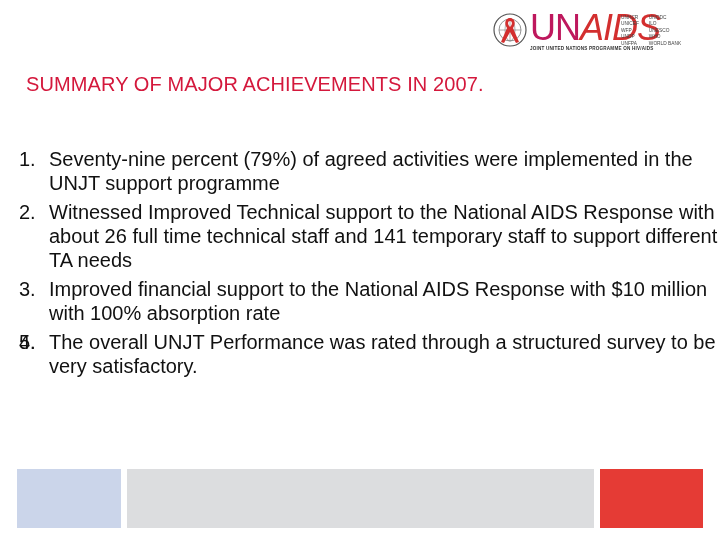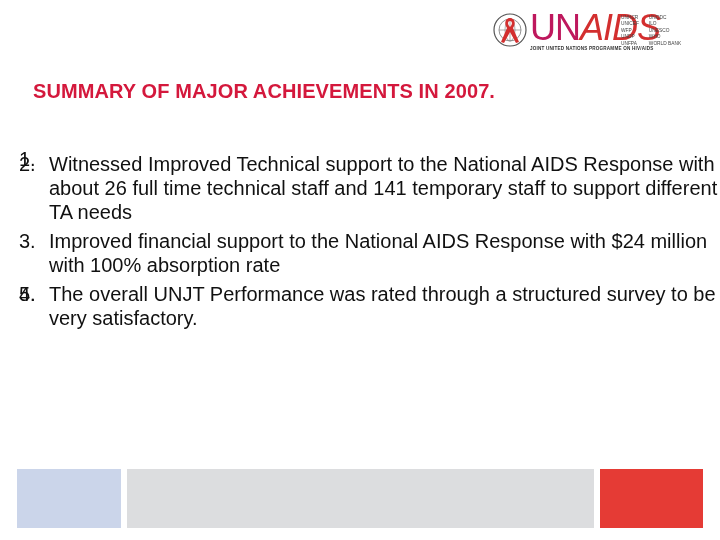--- a/index.html
+++ b/index.html
@@ -13,22 +13,22 @@
               letter-spacing: -1px; line-height: 36px; }
   .wordmark .un { color: #be185d; }
   .wordmark .aids { color: #d32f2f; font-style: italic; }
   .subline { position: absolute; left: 38px; top: 36px; font-size: 4.6px; color: #333;
              letter-spacing: 0.2px; white-space: nowrap; font-weight: bold; }
   .sponsors { position: absolute; left: 129px; top: 5px; display: flex; gap: 10px; }
   .sponsor-col { display: flex; flex-direction: column; }
   .sponsor-col span { font-size: 4.8px; line-height: 6.4px; color: #444; white-space: nowrap; }
 
   
-  .title { position: absolute; left: 25px; top: 72px; margin: 8px;
-           font-size: 20px; font-weight: bold; color: #d4183c; letter-spacing: 0.1px; }
+  .title { position: absolute; left: 25px; top: 72px; margin: 1px;
+           font-size: 20px; font-weight: normal; color: #d4183c; letter-spacing: 0.1px; }
 
   
   .achievements { position: absolute; left: 19px; top: 147px; width: 700px;
                   margin: 0; padding: 0; list-style: none; }
   .achievements li { position: relative; padding-left: 30px; font-size: 20px;
                      line-height: 24px; color: #111; margin-bottom: 5px; }
   .achievements li .num { position: absolute; left: 0; top: 0; }
 
   
   .footer-block { position: absolute; top: 469px; height: 59px; }
@@ -68,28 +68,29 @@
       <span>WORLD BANK</span>
     </div>
   </div>
 </div>
 
 <h1 class="title">SUMMARY OF MAJOR ACHIEVEMENTS IN 2007.</h1>
 
 <ol class="achievements">
   <li>
     <span class="num">1.</span>
+    <span>Seventy-nine percent (79%) of agreed activities were implemented in the UNJT support programme</span>
   </li>
   <li>
     <span class="num">2.</span>
     <span>Witnessed Improved Technical support to the National AIDS Response with about 26 full time technical staff and 141 temporary staff to support different TA needs</span>
   </li>
   <li>
     <span class="num">3.</span>
-    <span>Improved financial support to the National AIDS Response with $24 million with 100% absorption rate</span>
+    <span>Improved financial support to the National AIDS Response with $10 million with 100% absorption rate</span>
   </li>
   <li>
     <span class="num">4.</span>
   </li>
   <li>
     <span class="num">5.</span>
     <span>The overall UNJT Performance was rated through a structured survey to be very satisfactory.</span>
   </li>
 </ol>
 

